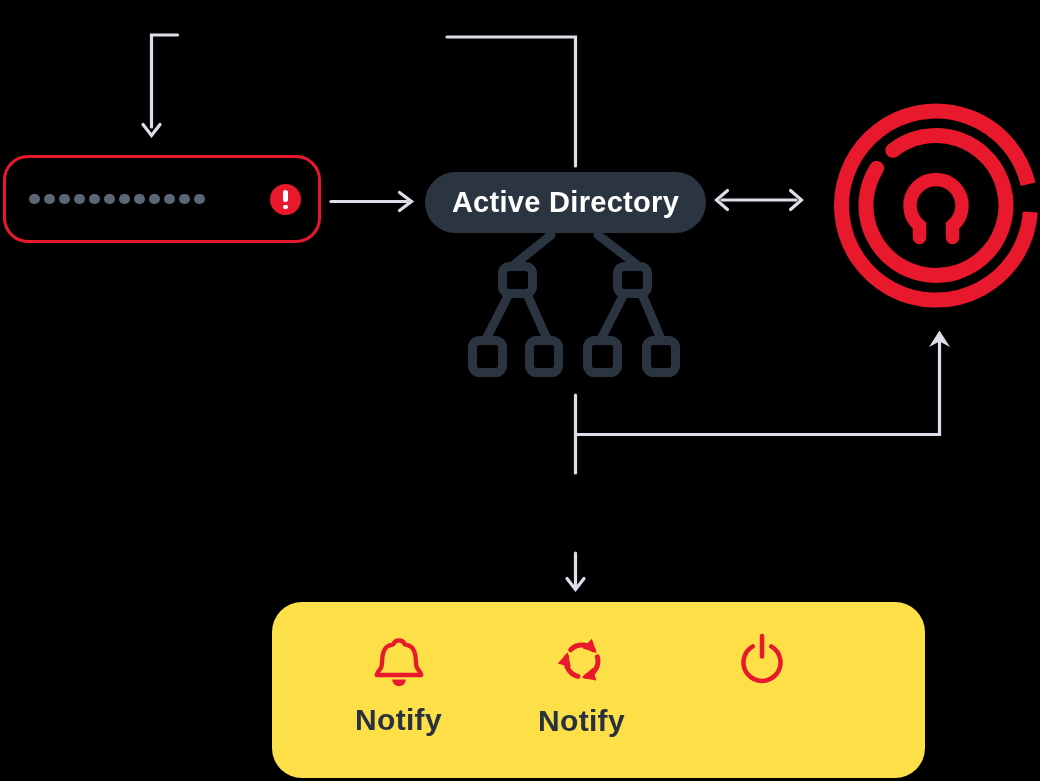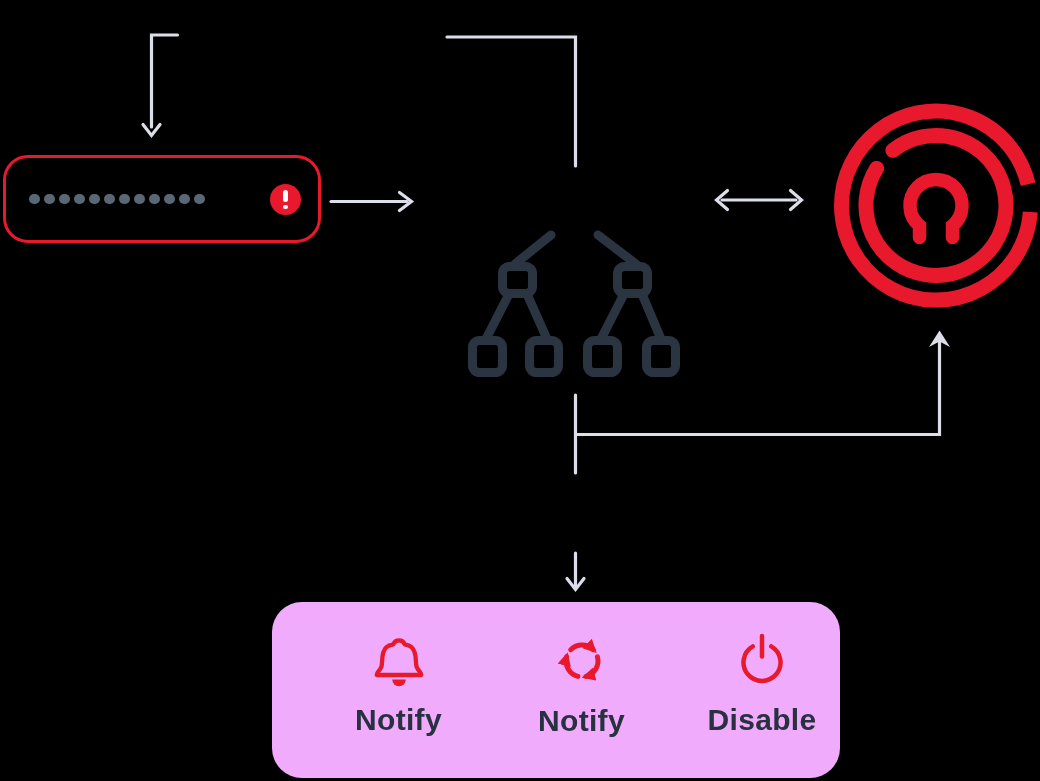--- a/index.html
+++ b/index.html
@@ -26,22 +26,22 @@
 
   
   .ad-pill{
     position:absolute;left:425px;top:172px;width:281px;height:61px;
     background:#2b3541;border-radius:31px;display:flex;align-items:center;justify-content:center;
   }
   .ad-pill span{color:#fff;font-size:29px;font-weight:700;letter-spacing:.3px;}
 
   
   .panel{
-    position:absolute;left:272px;top:602px;width:568px;height:176px;
-    background:#f0abfc;border-radius:30px;
+    position:absolute;left:272px;top:602px;width:653px;height:176px;
+    background:#fde047;border-radius:30px;
   }
   .action{
     position:absolute;top:0;height:100%;display:flex;flex-direction:column;
     align-items:center;justify-content:flex-start;cursor:pointer;
   }
   .action .lbl{font-size:30px;font-weight:700;color:#28313f;letter-spacing:.3px;margin-top:15px;}
   .act-notify{left:59px;width:135px;padding-top:31px;}
   .act-reset{left:242px;width:135px;padding-top:31px;}
   .act-disable{left:420px;width:140px;padding-top:31px;}
 </style>
@@ -121,20 +121,23 @@
         <span class="dot"></span>
         <span class="dot"></span>
         <span class="dot"></span>
       </div>
     <div class="warn">
       <div class="bar"></div>
         <div class="pt"></div>
     </div>
   </div>
 
+  <div class="ad-pill">
+    <span>Active Directory</span>
+  </div>
 
   <div class="panel">
 
     <div class="action act-notify">
       <svg width="50" height="55" viewBox="-25 -27 50 55">
         <path d="M -22.3,15 C -22.3,11.8 -19.2,11.2 -17.6,6.8 C -15.9,1.8 -18.5,-7 -12.7,-12.7
                  C -10.8,-14.6 -8.2,-15.3 -5.7,-15.7 A 6.1,6.1 0 0 1 5.7,-15.7
                  C 8.2,-15.3 10.8,-14.6 12.7,-12.7 C 18.5,-7 15.9,1.8 17.6,6.8
                  C 19.2,11.2 22.3,11.8 22.3,15 Z" fill="none" stroke="#e8192c" stroke-width="4.3" stroke-linejoin="round" stroke-linecap="round"></path>
         <path d="M -6.8,19.5 A 6.8,6.8 0 0 0 6.8,19.5 Z" fill="#e8192c"></path>
@@ -153,17 +156,16 @@
       <div class="lbl">Notify</div>
     </div>
 
     <div class="action act-disable">
       <svg width="50" height="55" viewBox="-25 -29 50 55">
         <g stroke="#e8192c" stroke-width="4.5" fill="none" stroke-linecap="round">
           <path d="M 9.25,-15.6 A 18.5,18.5 0 1 1 -9.25,-15.6"></path>
           <path d="M 0,-26 V -5.5"></path>
         </g>
       </svg>
-      <div class="lbl">Disable</div>
     </div>
 
   </div>
 </div>
 
 </body></html>

